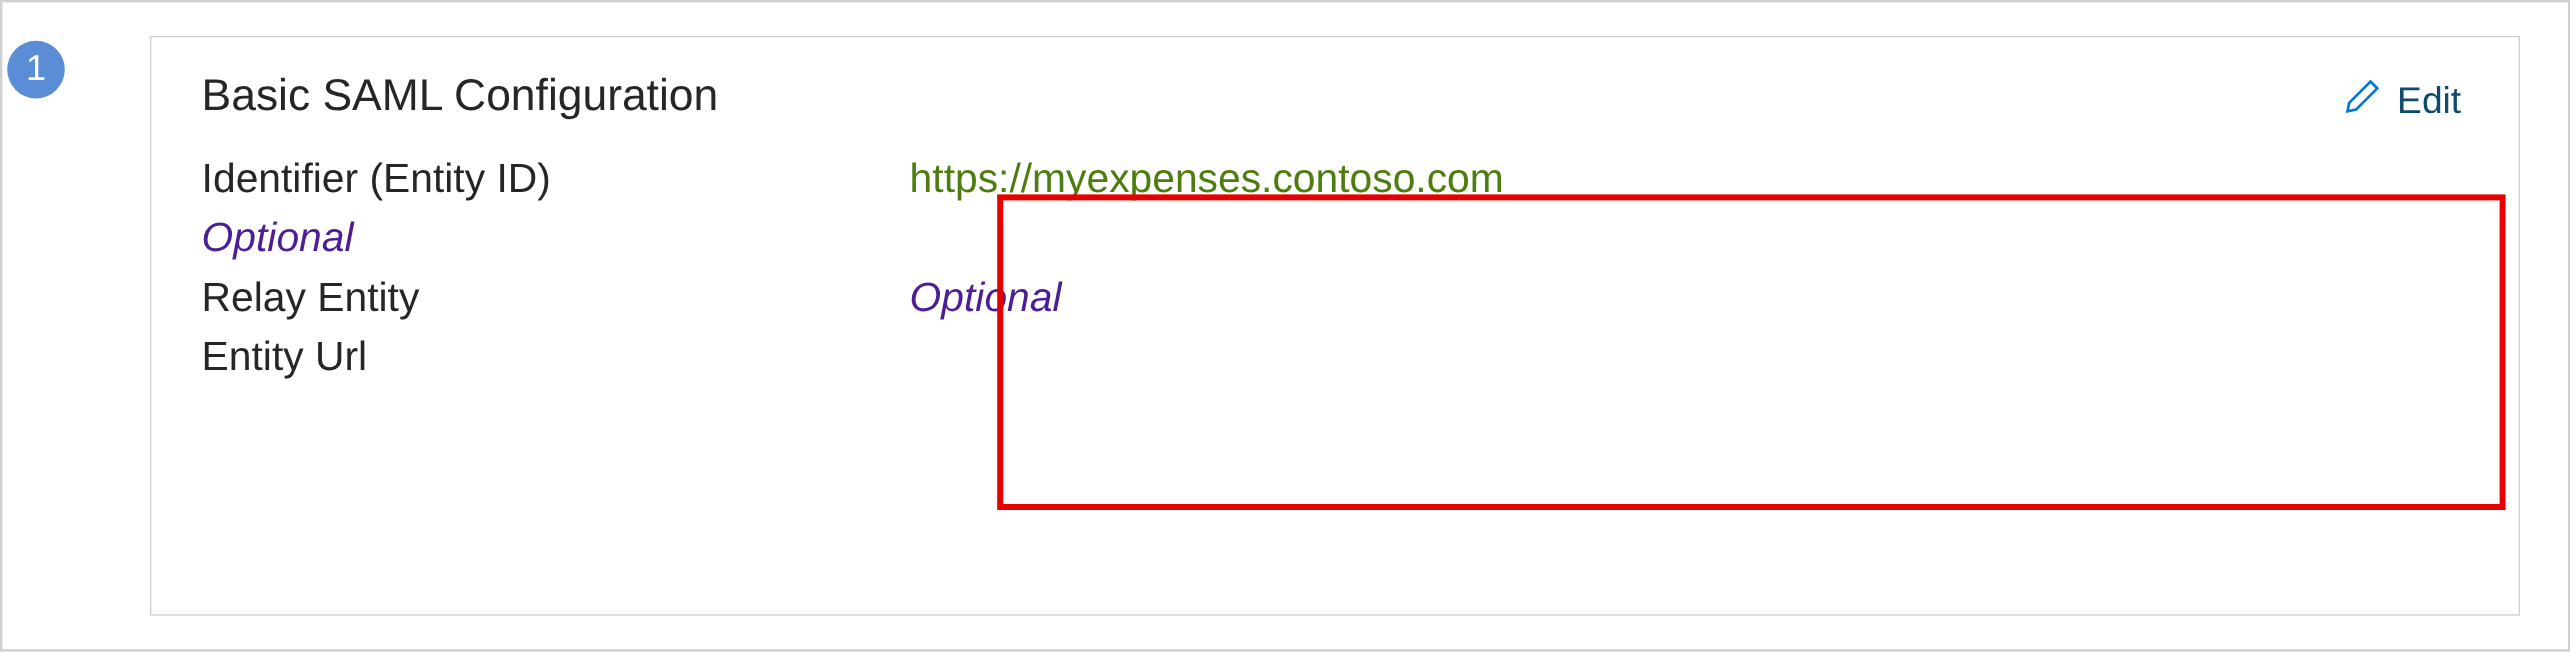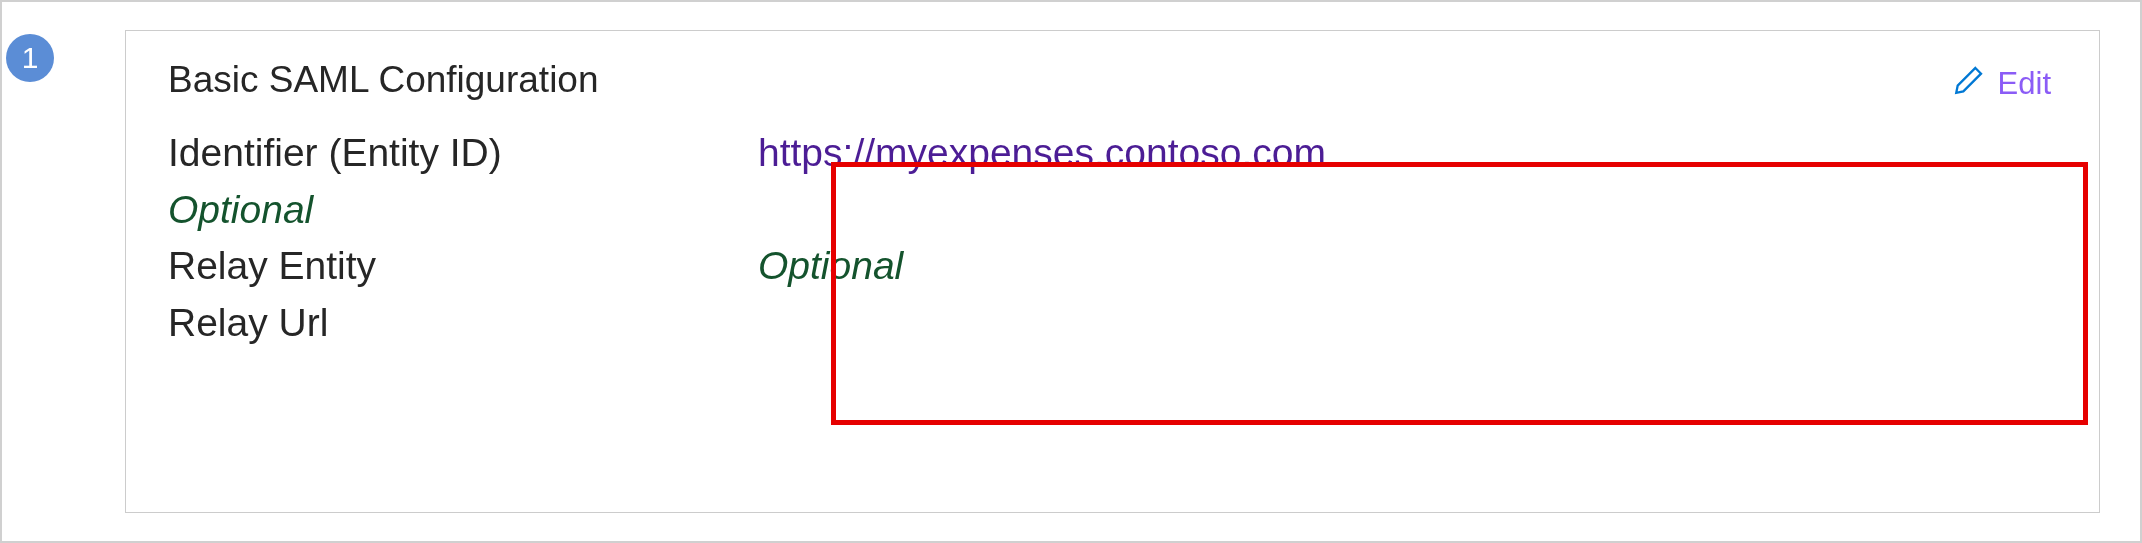--- a/index.html
+++ b/index.html
@@ -53,45 +53,45 @@
       color: #262626;
     }
     .edit-button {
       display: flex;
       align-items: center;
       gap: 12px;
       background: none;
       border: none;
       cursor: pointer;
       font-size: 31px;
-      color: #8b5cf6;
+      color: #0c4a6e;
       font-family: inherit;
       padding: 4px 8px;
     }
     .edit-button svg {
       width: 34px;
       height: 34px;
     }
     .config-row {
       display: flex;
       align-items: flex-end;
-      font-size: 39px;
+      font-size: 34px;
       color: #262626;
       line-height: 1.45;
     }
     .config-label {
       width: 590px;
       flex-shrink: 0;
     }
     .config-value {
       flex: 1;
-      color: #4c1d95;
+      color: #4d7c0f;
     }
     .config-value.optional {
-      color: #14532d;
+      color: #4c1d95;
       font-style: italic;
     }
     .values-highlight {
       position: absolute;
       border: 5px solid #e60000;
       pointer-events: none;
       left: 829px;
       top: 160px;
       width: 1257px;
       height: 263px;
@@ -124,19 +124,19 @@
         <div class="config-value">https://myexpenses.contoso.com</div>
       </div>
       <div class="config-row">
         <div class="config-value optional">Optional</div>
       </div>
       <div class="config-row">
         <div class="config-label">Relay Entity</div>
         <div class="config-value optional">Optional</div>
       </div>
       <div class="config-row">
-        <div class="config-label">Relay Url</div>
+        <div class="config-label">Entity Url</div>
       </div>
     </div>
   </div>
 
   <div class="values-highlight"></div>
 </div>
 
 </body></html>

